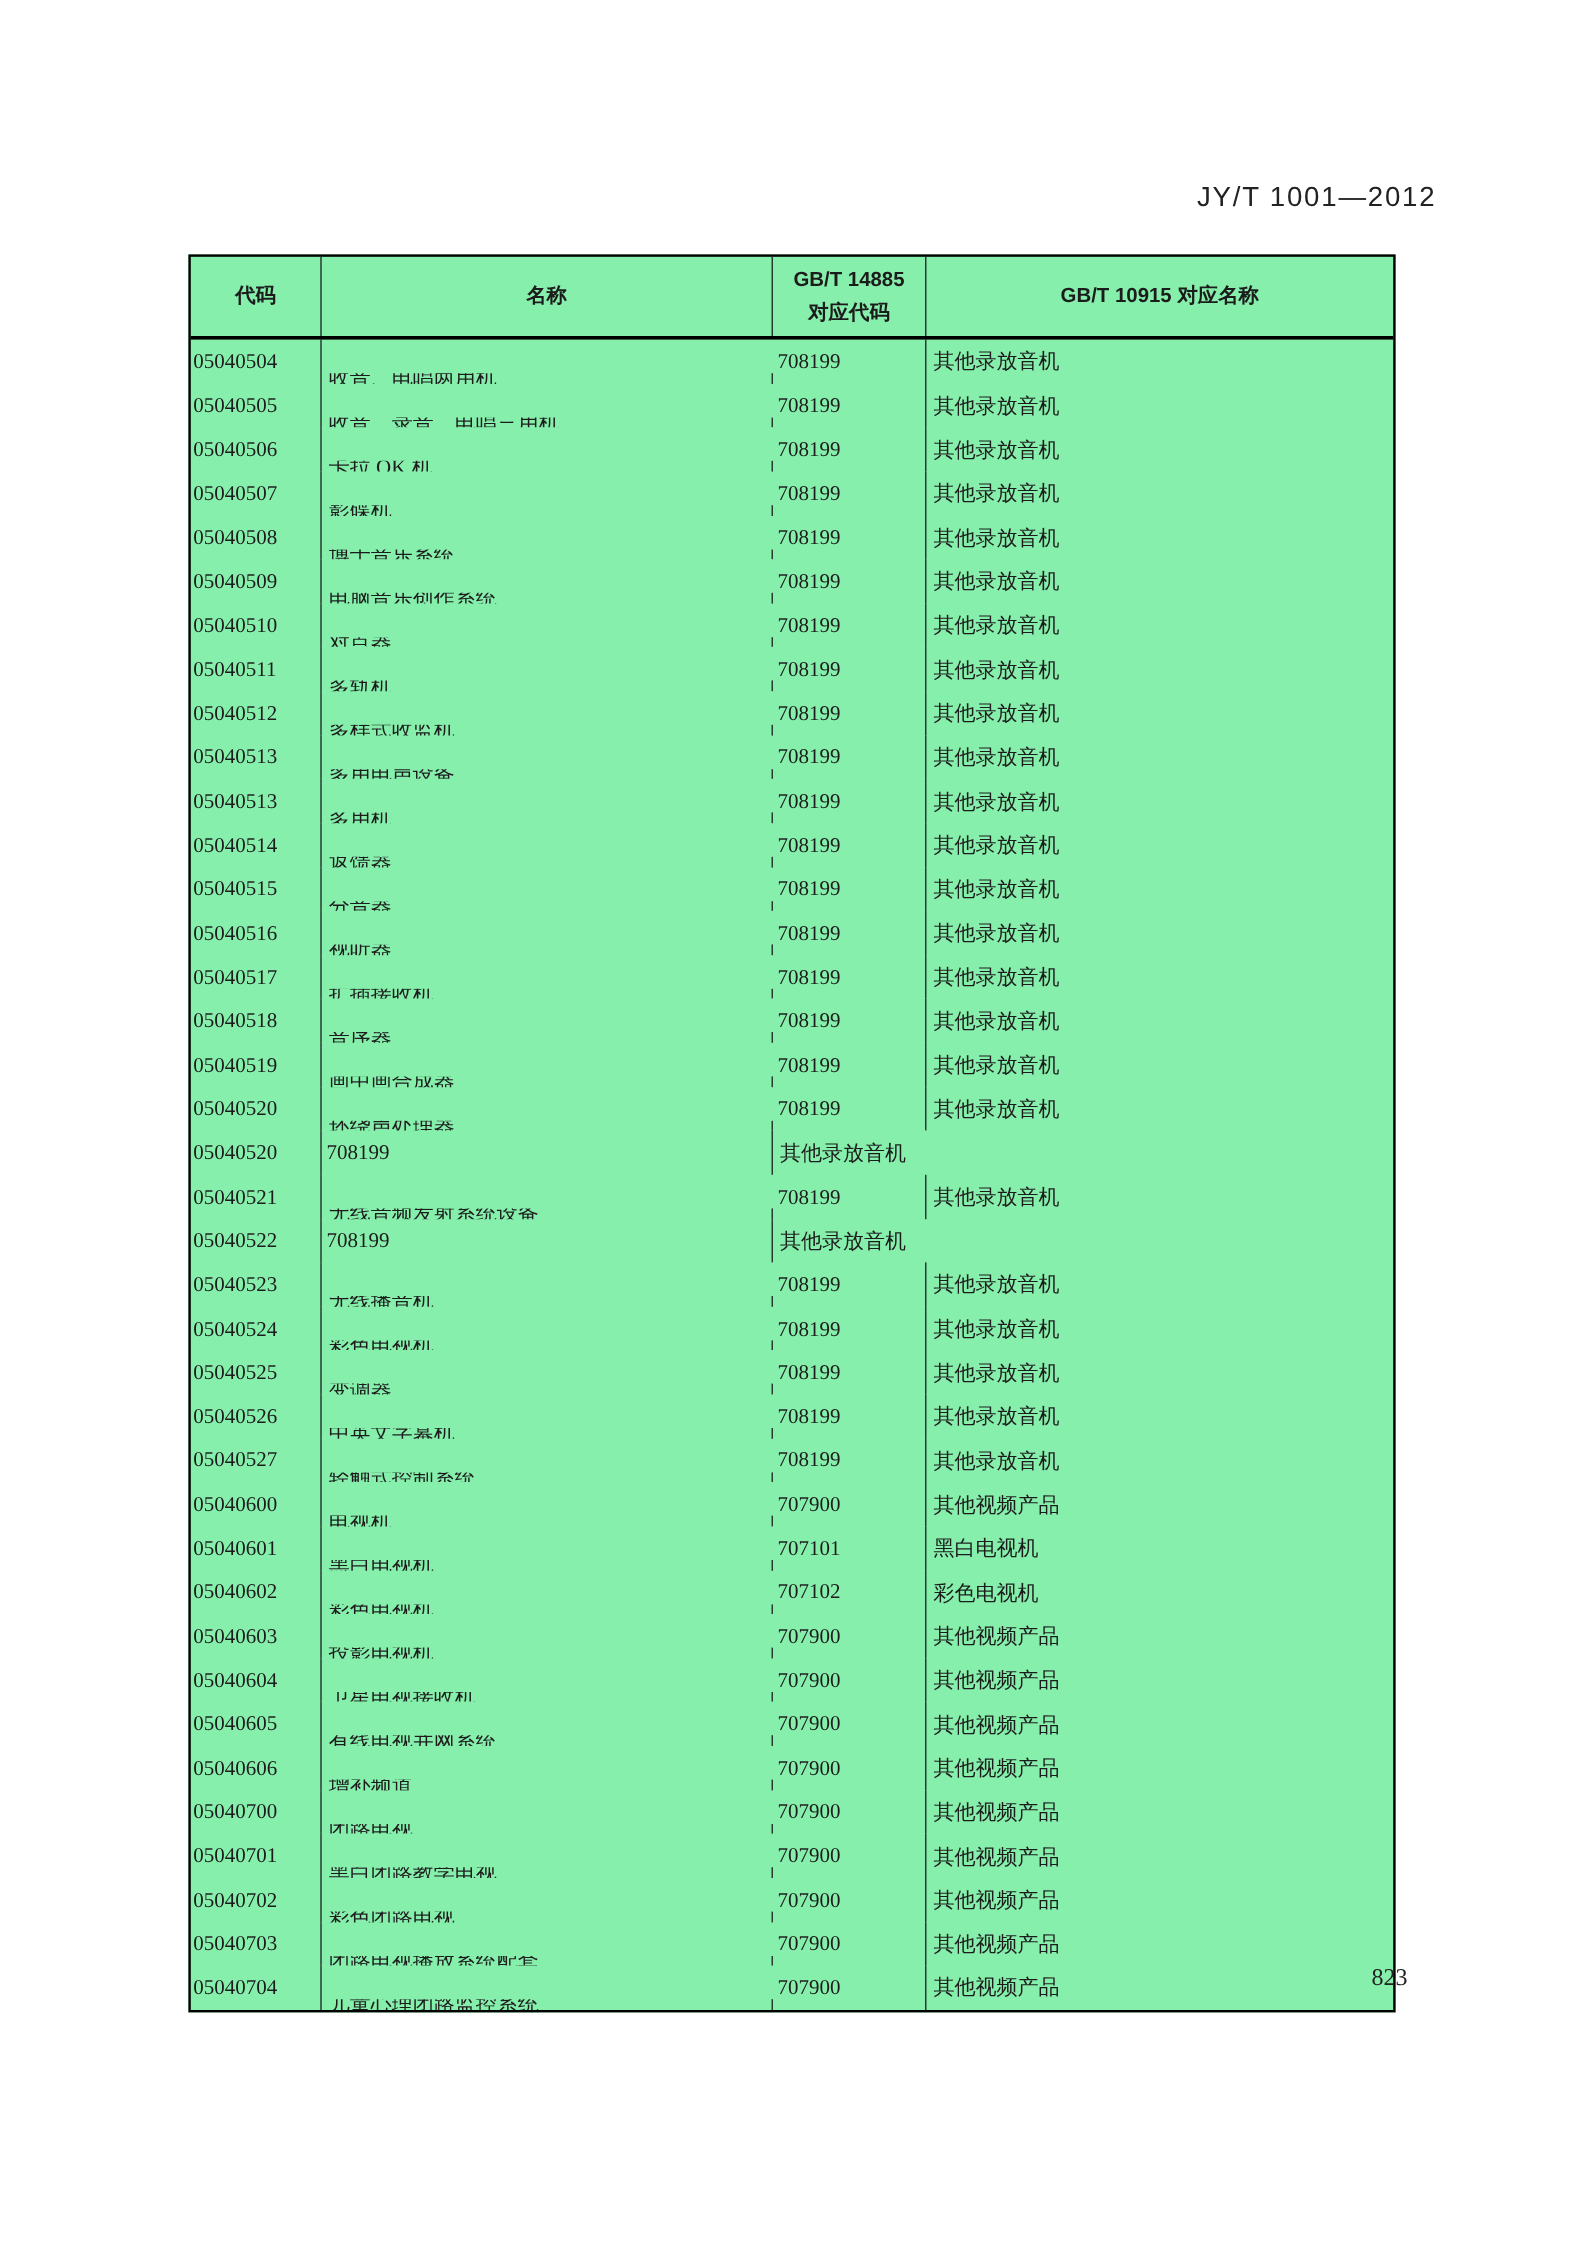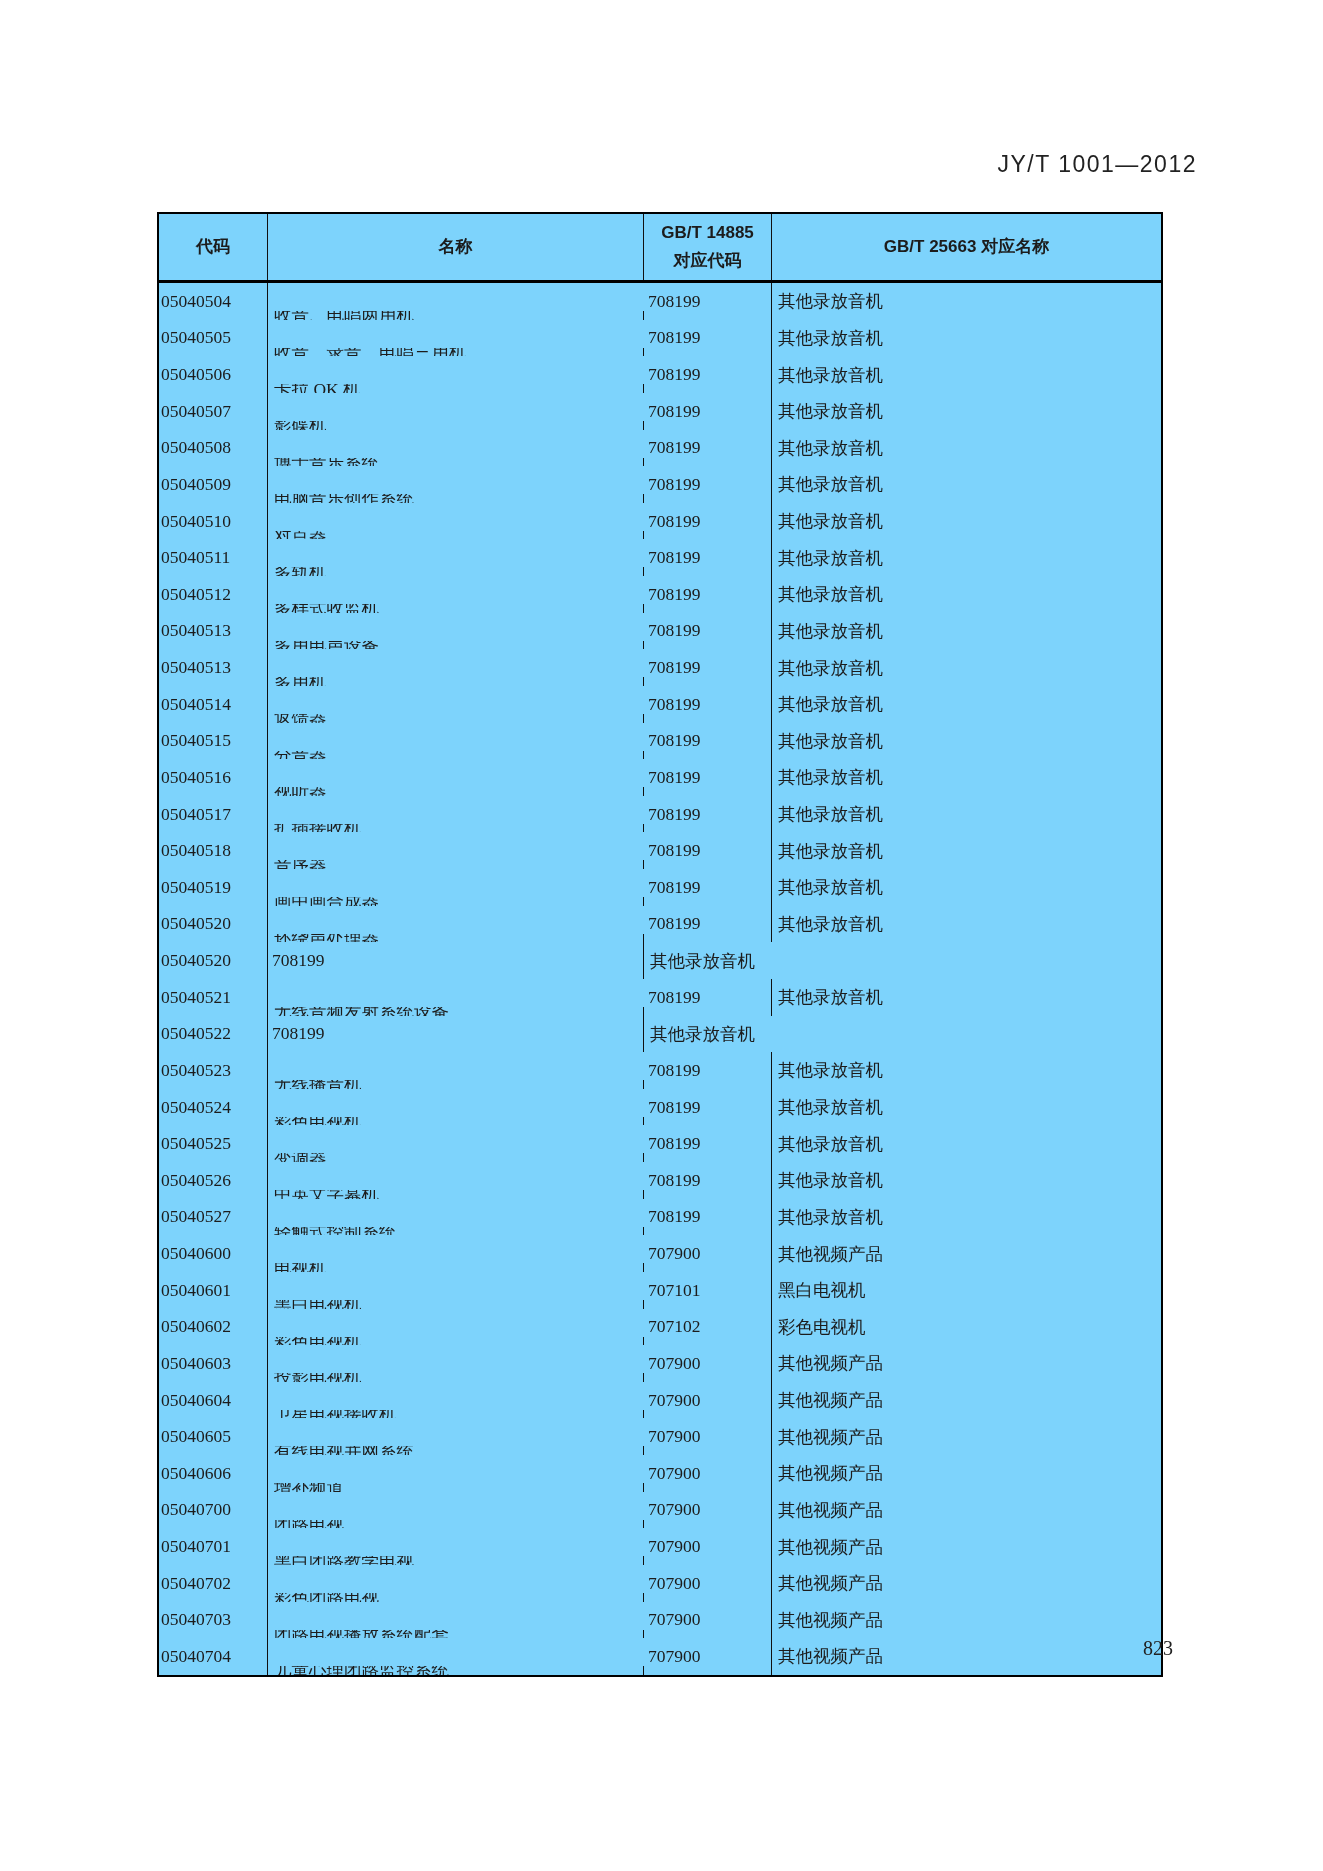--- a/index.html
+++ b/index.html
@@ -20,21 +20,21 @@
     color:#222;
     white-space:pre;
     text-align:right;
   }
   .code-table{
     position:absolute;
     left:157px;top:212px;
     width:1006px;height:1465px;
     border:2px solid #000;
     box-sizing:border-box;
-    background:#7dd3fc;
+    background:#86efac;
     display:flex;flex-direction:column;
   }
   .thead{
     height:69px;
     border-bottom:3px solid #000;
     box-sizing:border-box;
     display:grid;
     grid-template-columns:109px 376px 128px auto;
     font-family:"Liberation Sans","DejaVu Sans",sans-serif;
     font-weight:bold;
@@ -89,21 +89,21 @@
       <span>代码</span>
     </div>
     <div class="th">
       <span>名称</span>
     </div>
     <div class="th">
       <span>GB/T 14885</span>
       <span>对应代码</span>
     </div>
     <div class="th">
-      <span>GB/T 25663 对应名称</span>
+      <span>GB/T 10915 对应名称</span>
     </div>
   </div>
   <div class="tbody">
       <div class="trow">
         <div class="cell code">05040504</div>
         <div class="cell name">收音、电唱两用机</div>
         <div class="cell gbcode">708199</div>
         <div class="cell gbname">其他录放音机</div>
       </div>
       <div class="trow">

